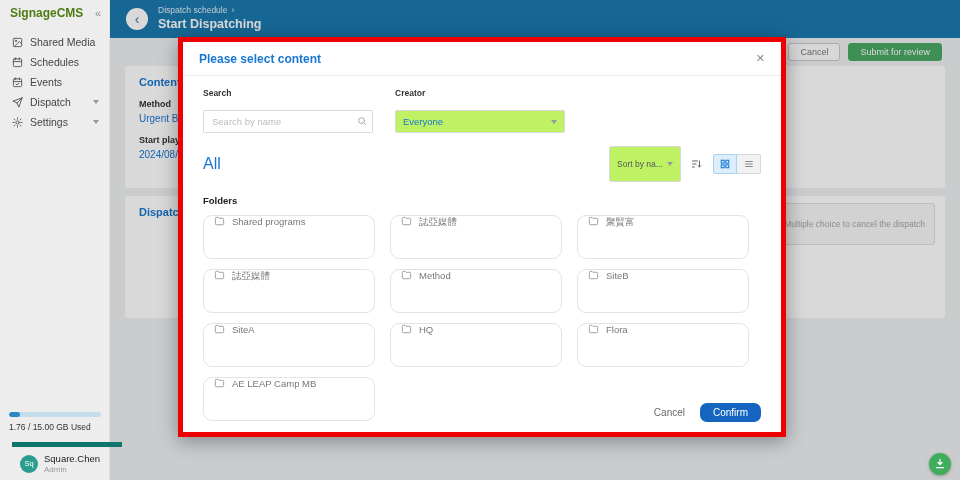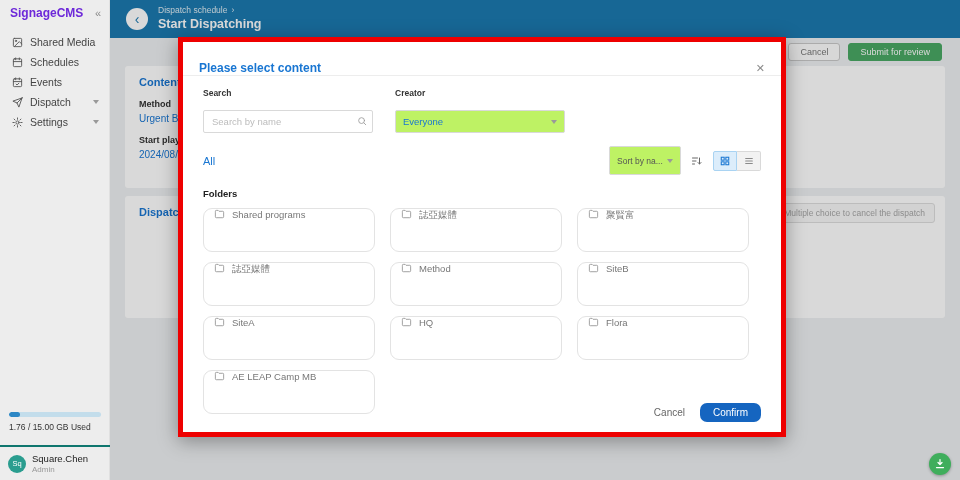--- a/index.html
+++ b/index.html
@@ -2,32 +2,32 @@
 <html><head>
 <meta charset="utf-8">
 <style>
   * { margin:0; padding:0; box-sizing:border-box; }
   body { font-family:"Liberation Sans", sans-serif; background:#fff; }
   #screen { position:relative; width:960px; height:480px; background:#e9e9e9; overflow:hidden; }
 
   
   .sidebar { position:absolute; left:0; top:0; width:110px; height:480px; background:#ededed; z-index:5; border-right:1px solid #e0e0e0; }
   .sb-head { display:flex; align-items:center; justify-content:space-between; padding:6px 8px 4px 10px; }
-  .sb-title { font-size:12px; font-weight:bold; color:#6d28d9; }
+  .sb-title { font-size:12px; font-weight:bold; color:#4d7c0f; }
   .sb-collapse { color:#8a8a8a; font-size:11px; cursor:pointer; }
   .sb-menu { margin-top:8px; }
   .sb-item { display:flex; align-items:center; gap:7px; height:20px; padding:0 10px 0 12px; font-size:10.5px; color:#444; cursor:pointer; }
   .sb-item svg { flex:none; color:#555; }
   .sb-item .tri-down { margin-left:auto; }
   .tri-down { width:0; height:0; border-left:3px solid transparent; border-right:3px solid transparent; border-top:4px solid #999; display:inline-block; }
   .sb-storage { position:absolute; left:9px; top:412px; width:92px; }
   .sb-bar { height:5px; border-radius:3px; background:#c3ddeb; overflow:hidden; }
   .sb-bar-fill { height:100%; width:12%; background:#2c87c5; border-radius:3px; }
   .sb-storage-text { font-size:8.5px; color:#333; margin-top:5px; white-space:nowrap; }
-  .sb-user { position:absolute; left:0; bottom:0; width:110px; border-top:2px solid #0f766e; padding:6px 8px; display:flex; align-items:center; gap:6px; cursor:pointer; }
+  .sb-user { position:absolute; left:12px; bottom:0; width:110px; border-top:5px solid #0f766e; padding:6px 8px; display:flex; align-items:center; gap:6px; cursor:pointer; }
   .sb-avatar { width:18px; height:18px; border-radius:50%; background:#2a9d8f; color:#fff; font-size:7.5px; display:flex; align-items:center; justify-content:center; flex:none; }
   .sb-user-name { font-size:9.5px; color:#222; }
   .sb-user-role { font-size:8px; color:#999; margin-top:1px; }
 
   
   .main { position:absolute; left:110px; top:0; width:850px; height:480px; background:#eef0f2; }
   .header { position:absolute; left:0; top:0; width:100%; height:38px; background:#1c7ab0; z-index:1; }
   .back-btn { position:absolute; left:16px; top:8px; width:22px; height:22px; border-radius:50%; background:#ffffff; color:#1c7ab0; display:flex; align-items:center; justify-content:center; font-size:14px; cursor:pointer; }
   .crumb { position:absolute; left:48px; top:5px; font-size:8.5px; color:rgba(255,255,255,0.85); }
   .crumb-sep { margin-left:4px; font-size:8.5px; }
@@ -35,43 +35,43 @@
   .top-actions { position:absolute; right:18px; top:43px; display:flex; gap:8px; z-index:1; }
   .btn-cancel-top { padding:3px 11px; font-size:9px; color:#777; background:#fdfdfd; border:1px solid #c9c9c9; border-radius:3px; cursor:pointer; font-family:inherit; }
   .btn-submit { padding:3px 11px; font-size:9px; color:#fff; background:#49a964; border:1px solid #49a964; border-radius:3px; cursor:pointer; font-family:inherit; }
 
   .card { position:absolute; left:15px; right:15px; background:#fff; border-radius:3px; z-index:1; }
   .card1 { top:66px; height:122px; padding:10px 14px; }
   .card2 { top:196px; height:122px; padding:10px 14px; }
   .card-title { font-size:11px; font-weight:bold; color:#1976d2; }
   .fld-label { margin-top:11px; font-size:9px; font-weight:bold; color:#333; }
   .fld-value { margin-top:4px; font-size:10px; color:#1976d2; }
-  .btn-multi { position:absolute; right:10px; top:7px; padding:4px 9px; font-size:8.5px; color:#a6a6a6; background:#f7f7f7; border:1px solid #ddd; border-radius:3px; cursor:pointer; font-family:inherit; }
+  .btn-multi { position:absolute; right:10px; top:7px; padding:15px 9px; font-size:8.5px; color:#a6a6a6; background:#f7f7f7; border:1px solid #ddd; border-radius:3px; cursor:pointer; font-family:inherit; }
 
   .mask { position:absolute; inset:0; background:rgba(0,0,0,0.15); z-index:3; }
   .fab { position:absolute; right:9px; bottom:5px; width:22px; height:22px; border-radius:50%; background:#3fae5c; z-index:4; display:flex; align-items:center; justify-content:center; color:#fff; cursor:pointer; box-shadow:0 1px 3px rgba(0,0,0,0.3); }
 
   
   .modal { position:absolute; left:178px; top:37px; width:608px; height:400px; background:#fff; border:5px solid #ee0000; z-index:10; box-shadow:0 4px 18px rgba(0,0,0,0.35); }
-  .modal-head { display:flex; align-items:flex-end; justify-content:space-between; height:34px; padding:0 16px; border-bottom:1px solid #ededed; }
+  .modal-head { display:flex; align-items:center; justify-content:space-between; height:34px; padding:0 16px; border-bottom:1px solid #ededed; }
   .modal-title { font-size:12px; font-weight:bold; color:#1976d2; }
   .modal-close { font-size:11px; color:#8c8c8c; cursor:pointer; }
   .modal-body { position:relative; padding:12px 20px; height:356px; }
   .form-row { display:flex; gap:22px; }
   .form-group { width:170px; }
   .form-label { font-size:8.5px; font-weight:bold; color:#333; margin-bottom:12px; }
   .input-wrap { position:relative; }
   .text-input { width:100%; height:23px; border:1px solid #d9d9d9; border-radius:2px; font-size:9.5px; padding:0 22px 0 8px; color:#333; font-family:inherit; outline:none; }
   .text-input::placeholder { color:#bcbcbc; }
   .search-icon { position:absolute; right:6px; top:6px; color:#999; }
   .select { height:23px; border:1px solid #d9d9d9; border-radius:2px; display:flex; align-items:center; justify-content:space-between; padding:0 7px; font-size:9.5px; background:#bef264; cursor:pointer; }
   .val-blue { color:#1976d2; }
-  .select.small { width:72px; height:29px; font-size:8.5px; color:#555; }
+  .select.small { width:72px; height:36px; font-size:8.5px; color:#555; }
   .toolbar { display:flex; align-items:center; margin-top:13px; }
-  .tab-all { font-size:11px; color:#1976d2; cursor:pointer;text-align:right; }
+  .tab-all { font-size:16px; color:#1976d2; cursor:pointer;text-align:right; }
   .toolbar-right { margin-left:auto; display:flex; align-items:center; gap:6px; }
   .icon-btn { width:20px; height:20px; display:flex; align-items:center; justify-content:center; color:#666; cursor:pointer; }
   .seg { display:flex; }
   .seg-btn { width:24px; height:20px; display:flex; align-items:center; justify-content:center; border:1px solid #d9d9d9; background:#f2f2f2; color:#8a8a8a; cursor:pointer; }
   .seg-btn:first-child { border-radius:2px 0 0 2px; }
   .seg-btn:last-child { border-radius:0 2px 2px 0; border-left:none; }
   .seg-btn.active { background:#dcedfb; border-color:#a9d3f2; color:#1976d2; }
   .folders-label { margin-top:13px; font-size:9.5px; font-weight:bold; color:#222; }
   .folder-grid { margin-top:9px; display:grid; grid-template-columns:repeat(3,172px); gap:10px 15px; }
   .folder-card { height:44px; border:1px solid #e3e3e3; border-radius:9px; display:flex; align-items:flex-start; gap:7px; padding:0 10px; background:#fff; color:#777; font-size:9.5px; cursor:pointer; }

